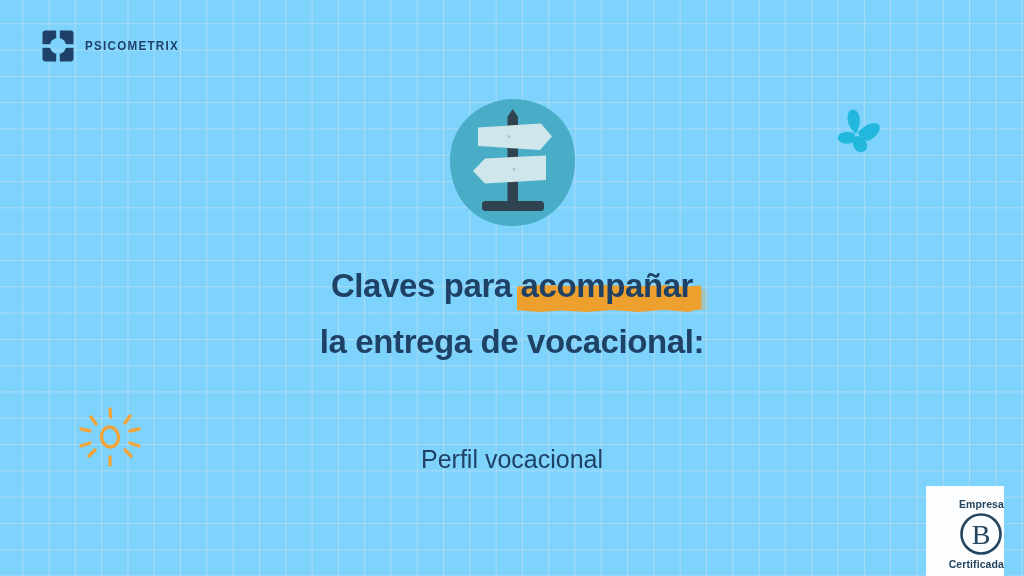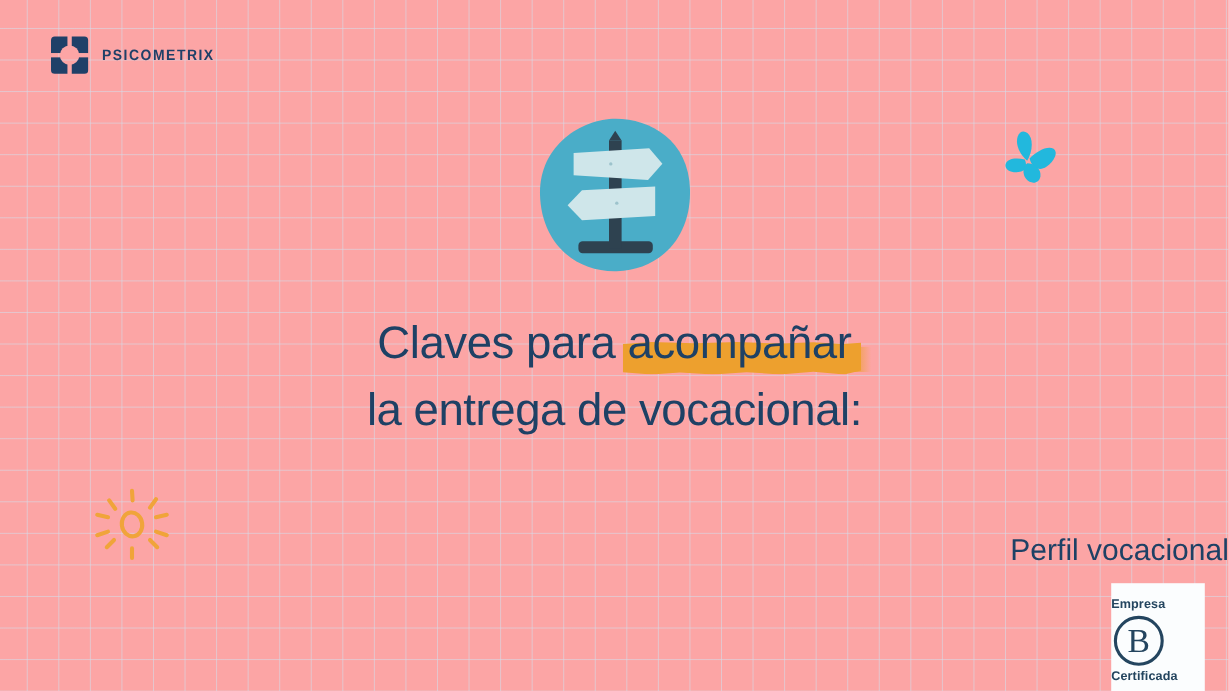--- a/index.html
+++ b/index.html
@@ -6,21 +6,21 @@
 
   html, body {
     width:1024px; height:576px;
     overflow:hidden;
     font-family:"Liberation Sans", sans-serif;
   }
 
   #slide {
     position:relative;
     width:1024px; height:576px;
-    background-color:#fca5a5;
+    background-color:#7dd3fc;
     overflow:hidden;
   }
 
   
   #grid {
     position:absolute; inset:0;
     background-image:
       linear-gradient(to right, rgba(210,224,238,0.55) 1px, transparent 1px),
       linear-gradient(to bottom, rgba(210,224,238,0.55) 1px, transparent 1px);
     background-size:26.3px 26.3px;
@@ -55,23 +55,23 @@
   #sun { position:absolute; left:76px; top:404px; width:68px; height:66px; }
 
   
   #headline {
     position:absolute; left:0; top:258px; width:1024px;
     text-align:center;
   }
   .hl-line {
     position:relative;
     display:block;
-    font-size:38px;
+    font-size:33px;
     line-height:56px;
-    font-weight:normal;
+    font-weight:bold;
     color:#1e4165;
     letter-spacing:-0.4px;
     white-space:nowrap;
   }
   .hl-word { position:relative; display:inline-block; }
   .hl-word > .hl-txt { position:relative; z-index:2; }
   
   .hl-word > .brush {
     position:absolute;
     z-index:1;
@@ -91,34 +91,34 @@
     position:absolute; z-index:1;
     right:-16px; bottom:4px;
     width:16px; height:21px;
     background:
       linear-gradient(to right, rgba(237,160,46,0.95), rgba(237,160,46,0.0));
   }
 
   
   #subtitle {
     position:absolute; left:0; top:443px; width:1024px;
-    text-align:right;
+    text-align:center;
     font-size:25px;
     line-height:32px;
     color:#1e4165;
     letter-spacing:0px;
   }
 
   
   #bcorp {
     position:absolute; left:926px; top:486px;
     width:78px; height:90px;
     background:#fbfdfe;
     display:flex; flex-direction:column;
-    align-items:flex-start; justify-content:center;
+    align-items:flex-end; justify-content:center;
     gap:1px;
     padding-top:6px;
   }
   #bcorp .bc-top, #bcorp .bc-bottom {
     font-size:10.5px; font-weight:bold; color:#24455f;
     letter-spacing:0.1px; line-height:12px;
   }
   #bcorp .bc-ring { display:block; }
 </style>
 </head>

